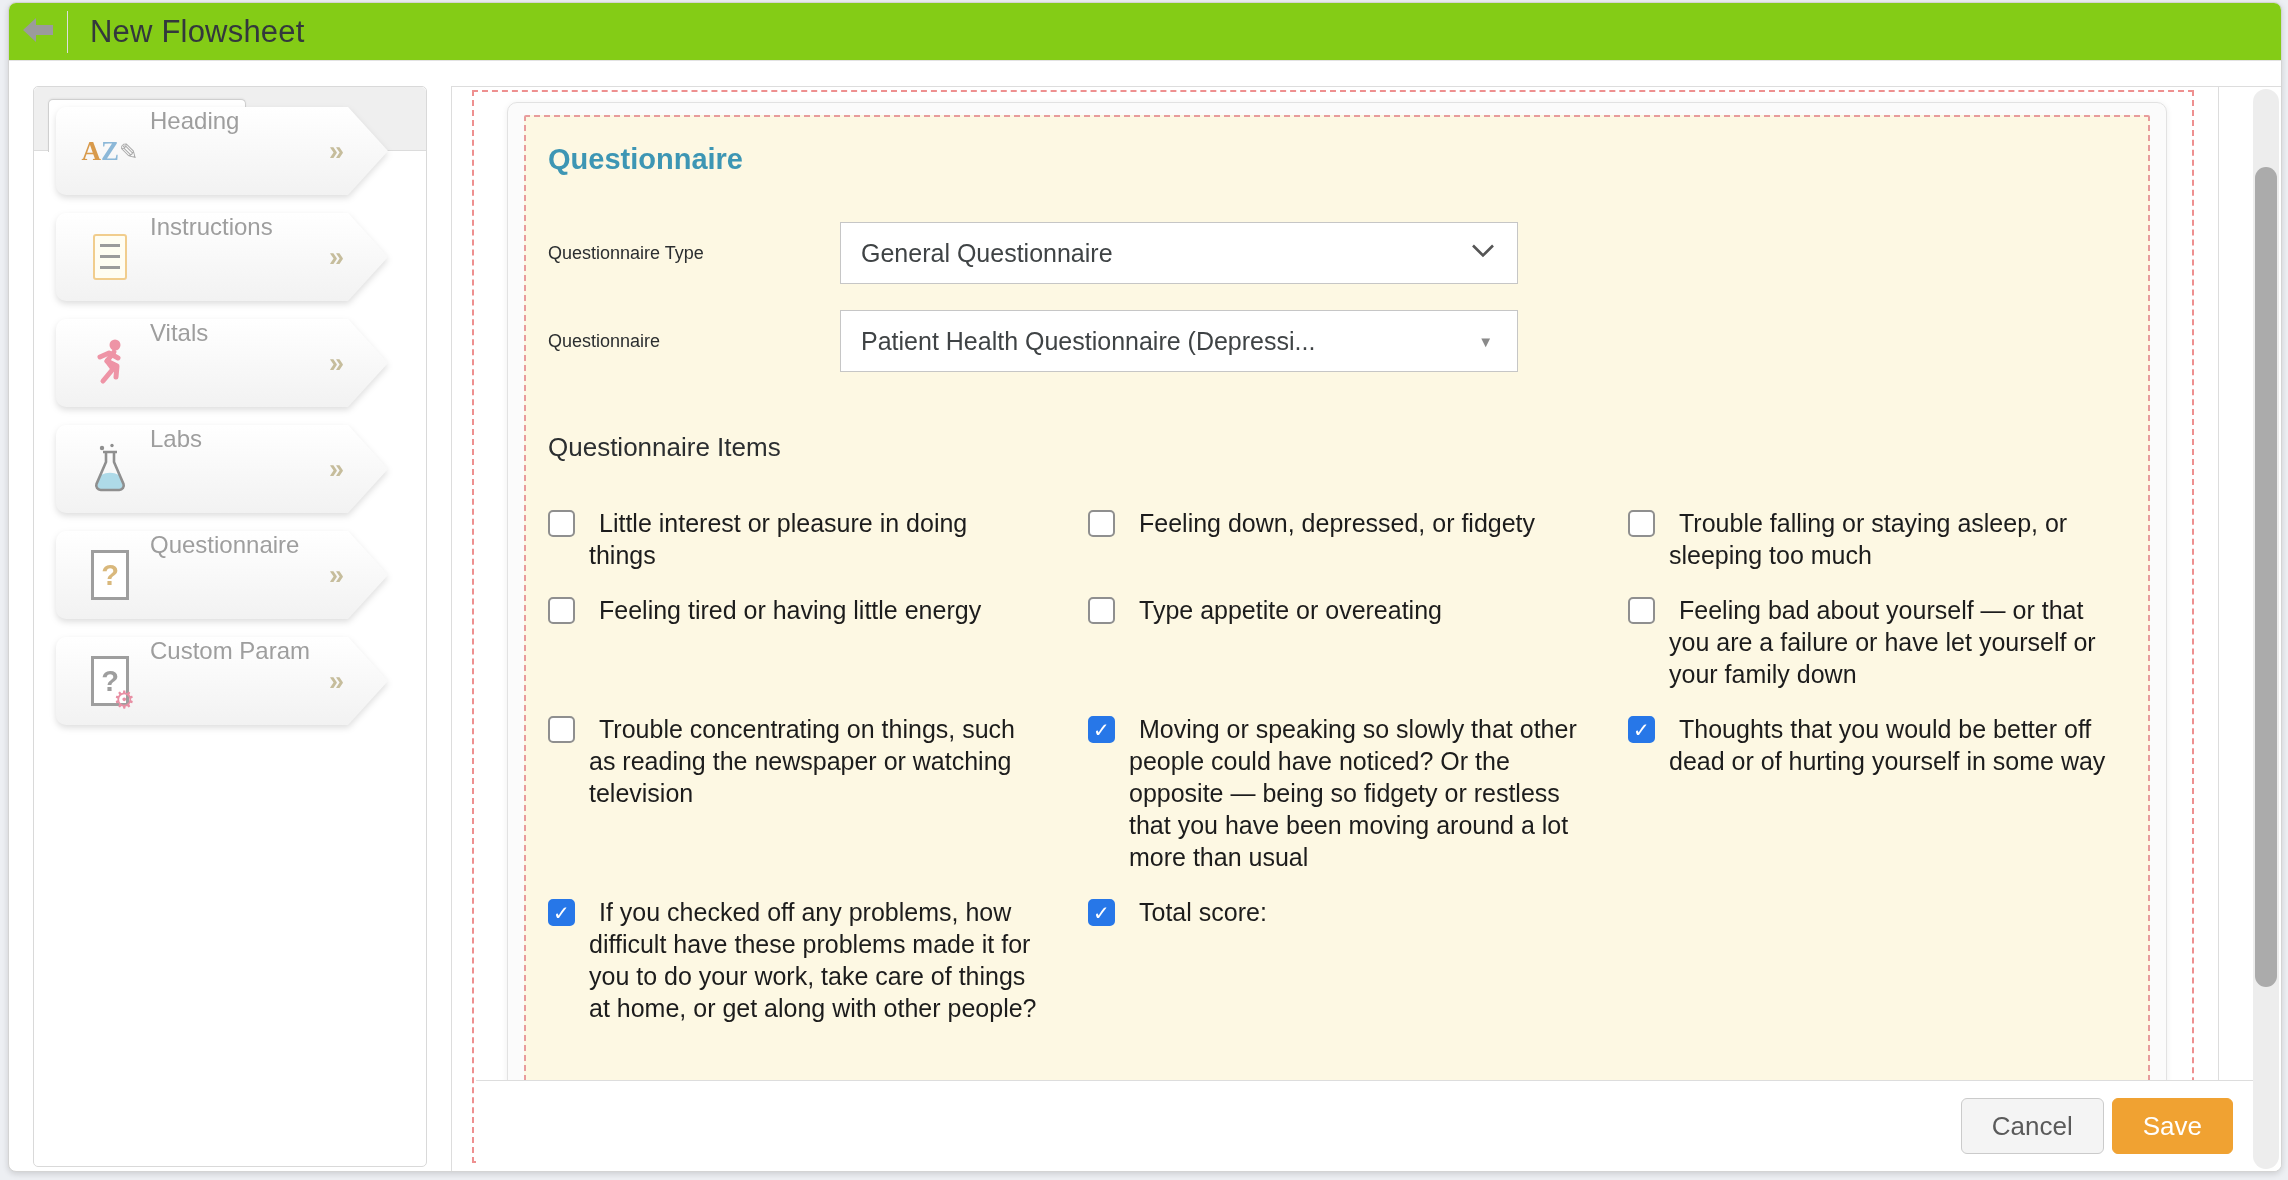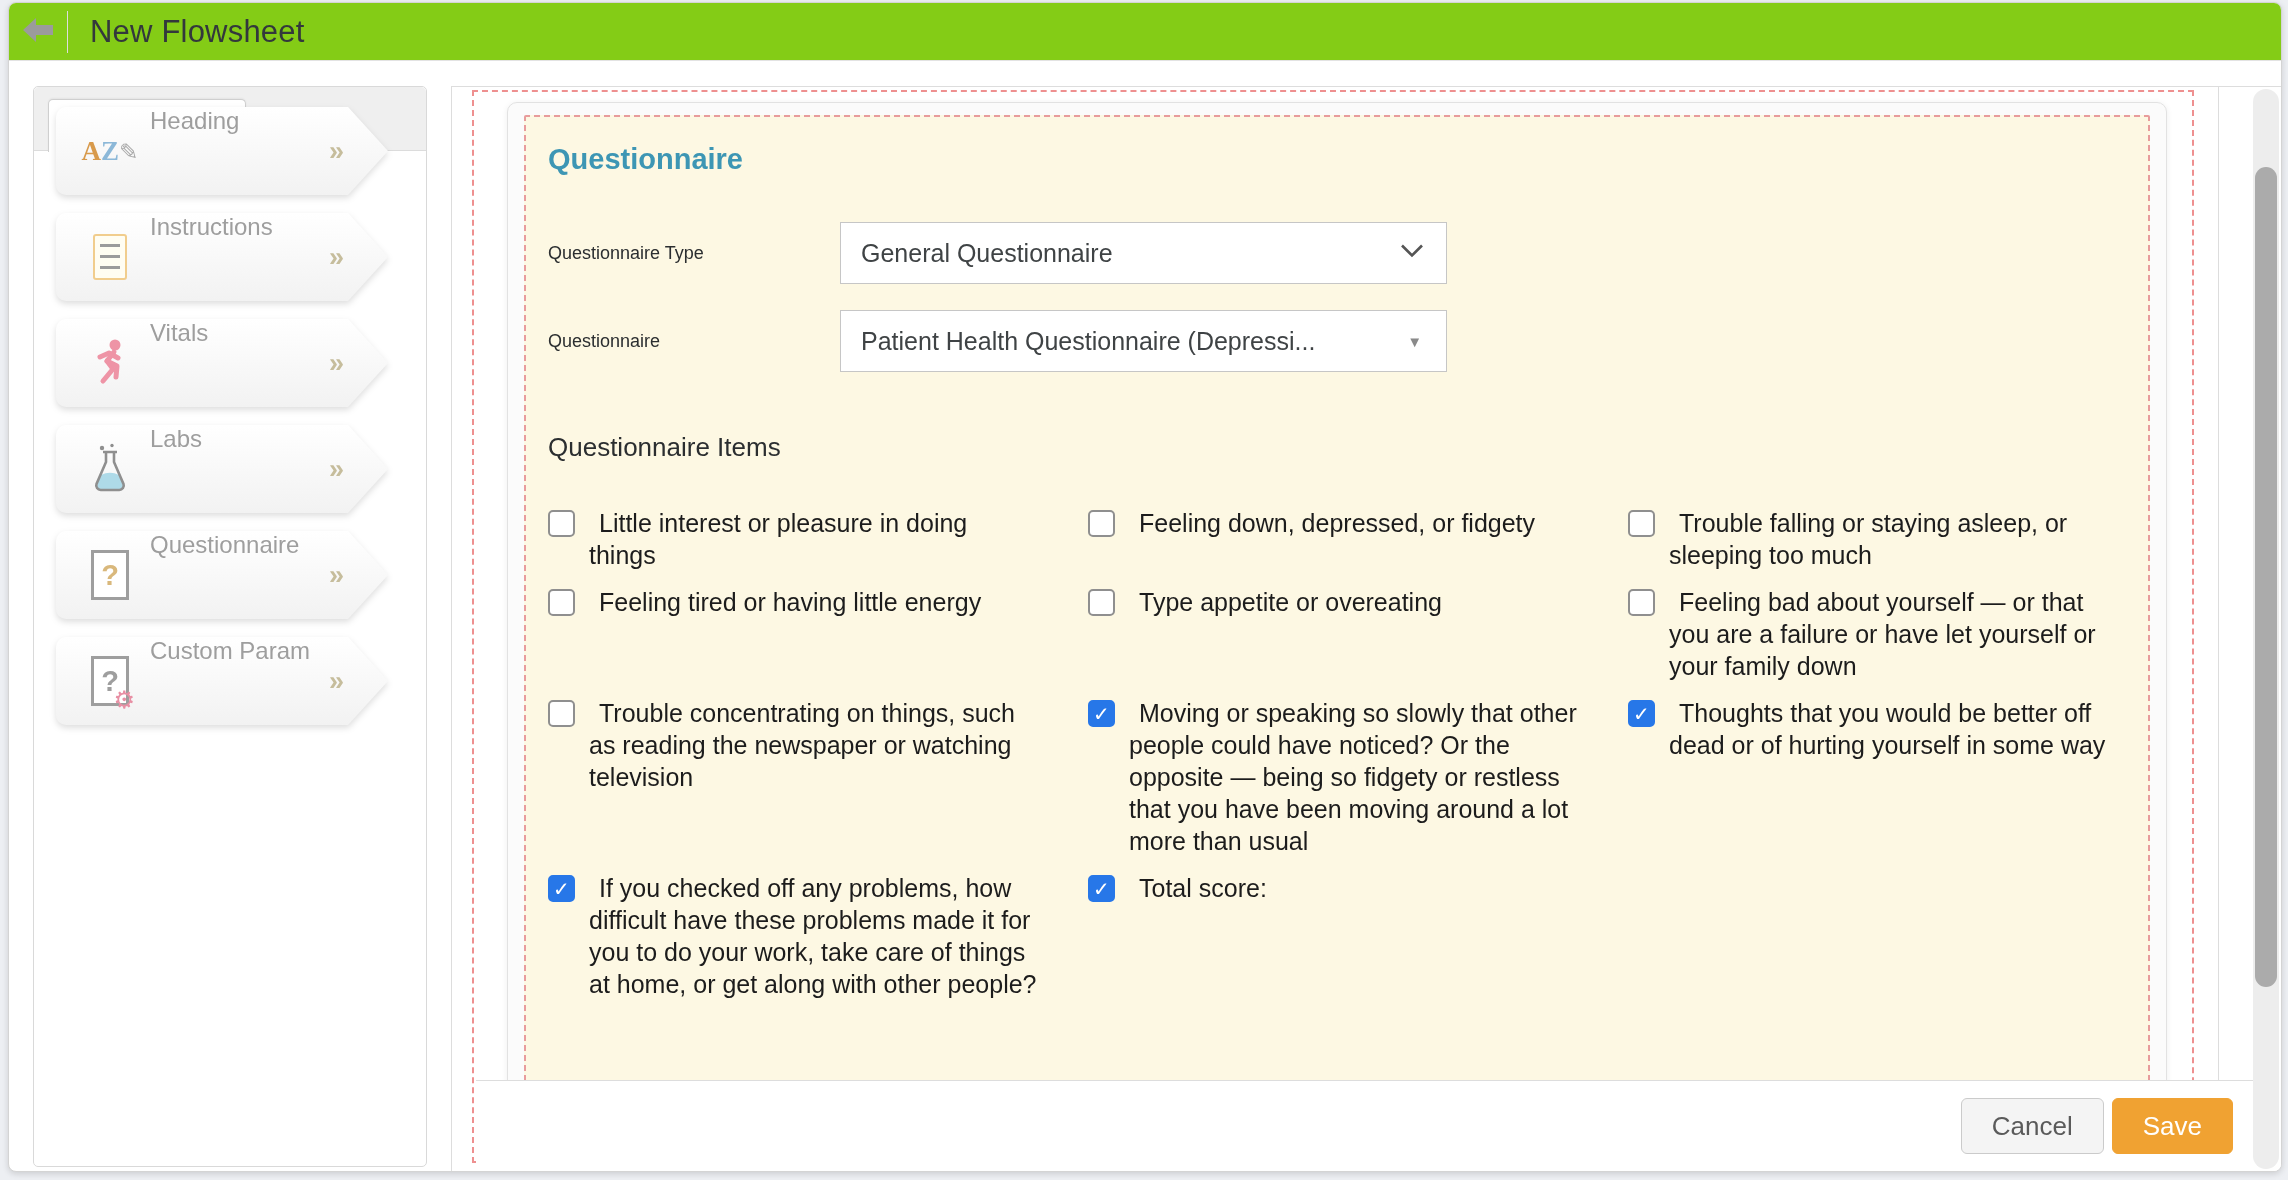--- a/index.html
+++ b/index.html
@@ -57,28 +57,28 @@
           background:#fbfbfb; border:1px solid #e2e2e2; border-radius:10px;
           box-shadow:0 1px 6px rgba(0,0,0,.07); }
   .panel { position:absolute; left:16px; right:16px; top:12px; bottom:0;
            background:#fdf8e3; border:2px dashed #e89c9c; border-radius:2px;
            padding:26px 12px 0 22px; overflow:hidden; }
   .q-title { font-size:29px; font-weight:bold; color:#3d96b4; }
   .form-row { display:flex; align-items:center; }
   .form-row.first { margin-top:46px; }
   .form-row + .form-row { margin-top:26px; }
   .form-label { width:292px; font-size:18px; color:#2b2e30; }
-  .select-box { position:relative; width:607px; height:62px; background:#fff; border:1px solid #c6c6c6;
+  .select-box { position:relative; width:678px; height:62px; background:#fff; border:1px solid #c6c6c6;
                 display:flex; align-items:center; padding:0 52px 0 20px; cursor:pointer; }
   .select-box .val { font-size:25px; color:#3f4345; white-space:nowrap; overflow:hidden; }
   .select-caret-svg { position:absolute; right:22px; top:50%; transform:translateY(-50%); }
   .select-caret-tri { position:absolute; right:24px; top:50%; transform:translateY(-50%);
                       font-size:15px; color:#8a8a8a; }
   .items-label { margin-top:60px; font-size:26px; color:#2b2e30; }
-  .items-grid { margin-top:44px; display:grid; grid-template-columns:540px 540px 500px; row-gap:15px; align-items:start; }
+  .items-grid { margin-top:44px; display:grid; grid-template-columns:540px 540px 500px; row-gap:23px; align-items:start; }
   .q-item { display:flex; align-items:flex-start; cursor:pointer; }
   .cbx { flex:0 0 auto; width:27px; height:27px; margin:3px 14px 0 0; border-radius:5px;
          background:#fff; border:2px solid #8f8f8f; display:flex; align-items:center; justify-content:center; }
   .cbx.checked { background:#2777e8; border-color:#2777e8; color:#fff; font-size:20px; font-weight:bold;
                  font-family:"DejaVu Sans", sans-serif; }
   .q-text { font-size:25px; line-height:32px; color:#1c1c1c; text-align:left; text-indent:10px; max-width:450px; }
 
   
   .footer { position:absolute; left:24px; right:28px; top:993px; bottom:0; background:#fff;
             border-top:1px solid #ddd; display:flex; align-items:center; justify-content:flex-end;

